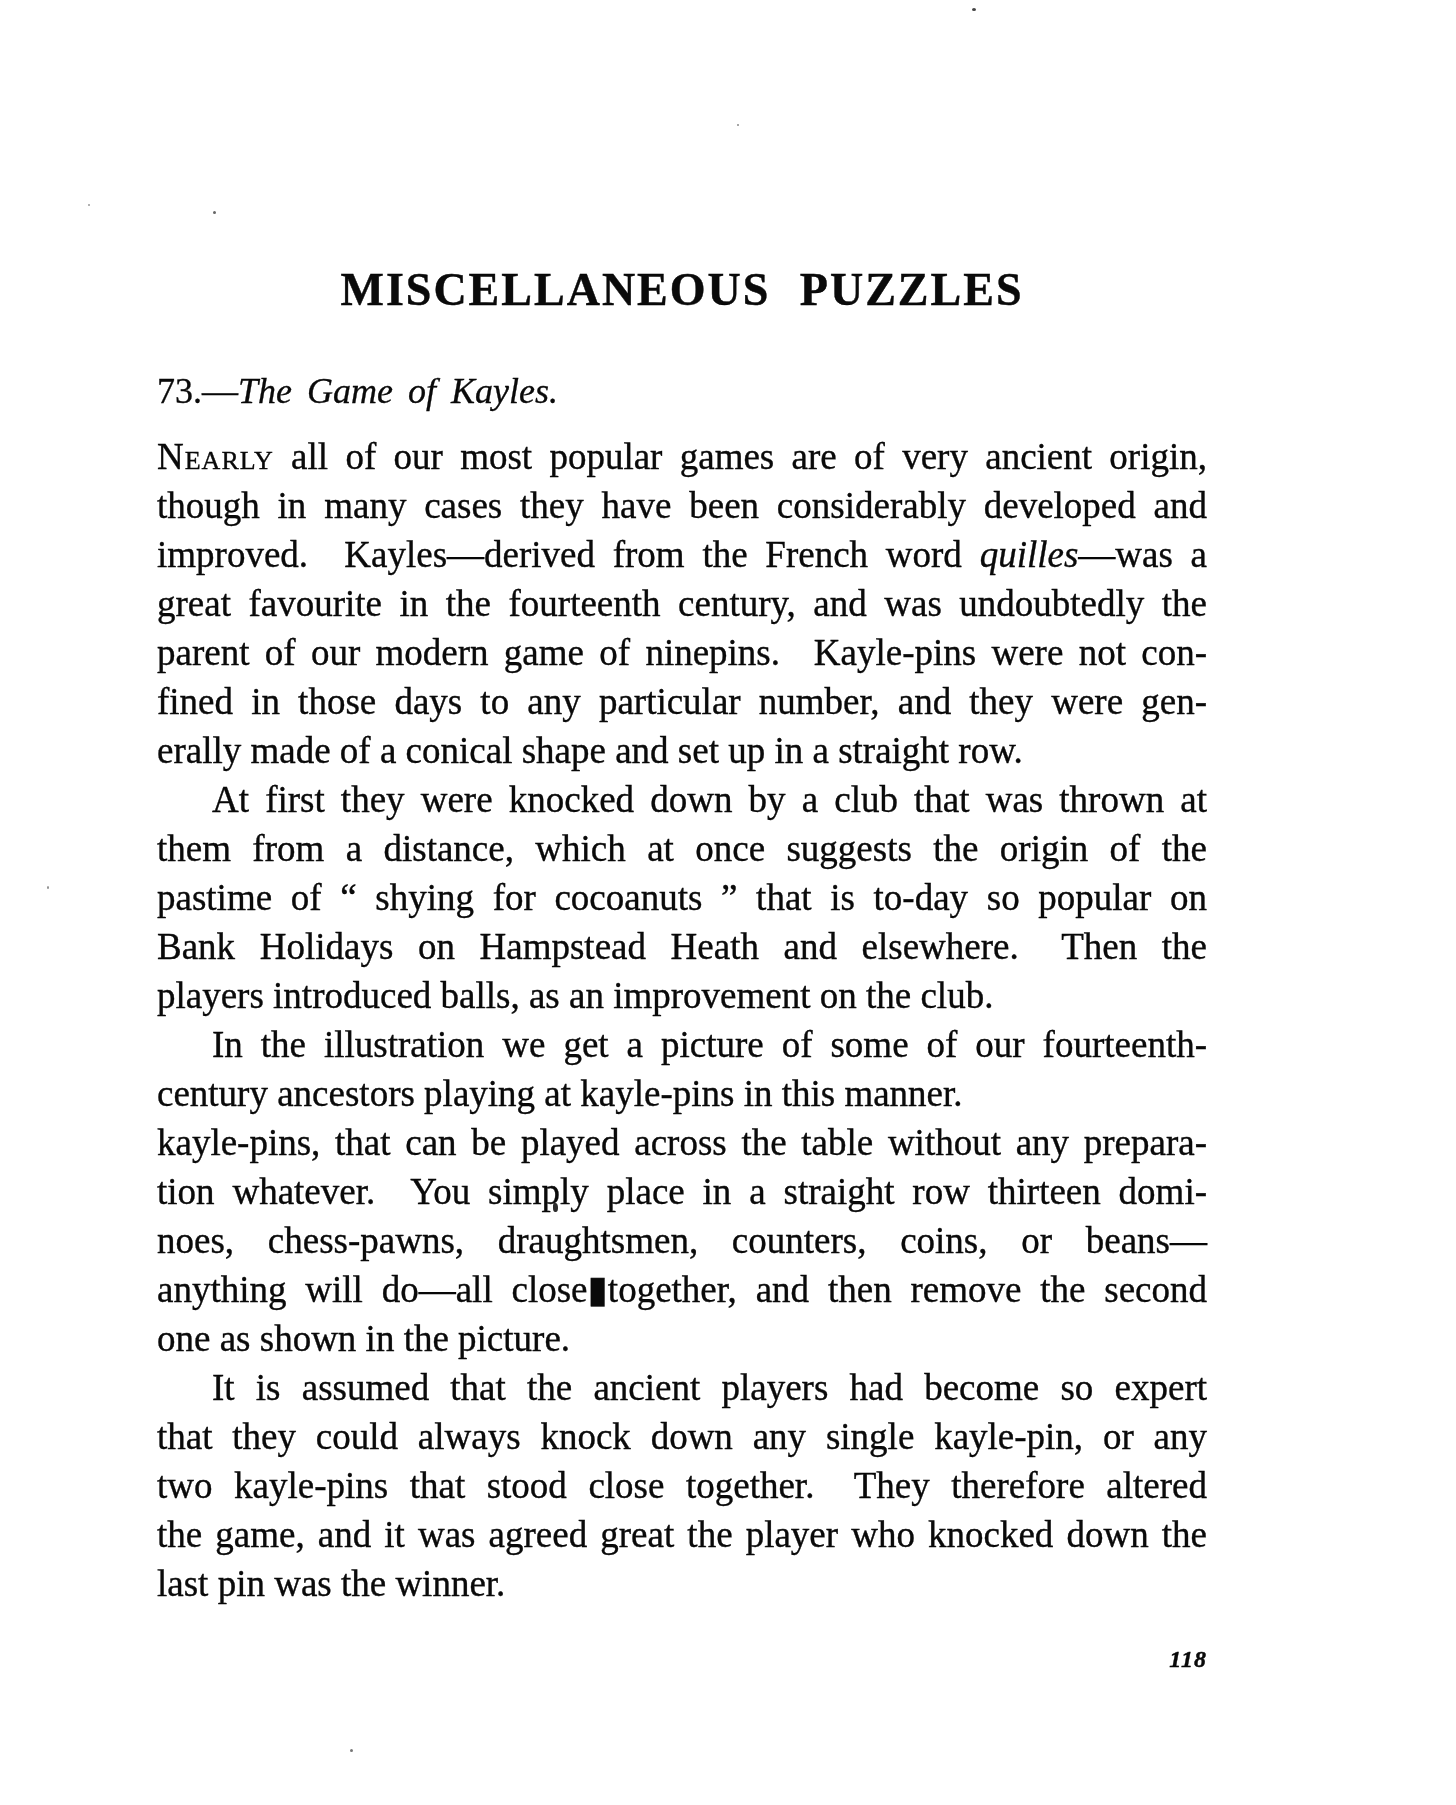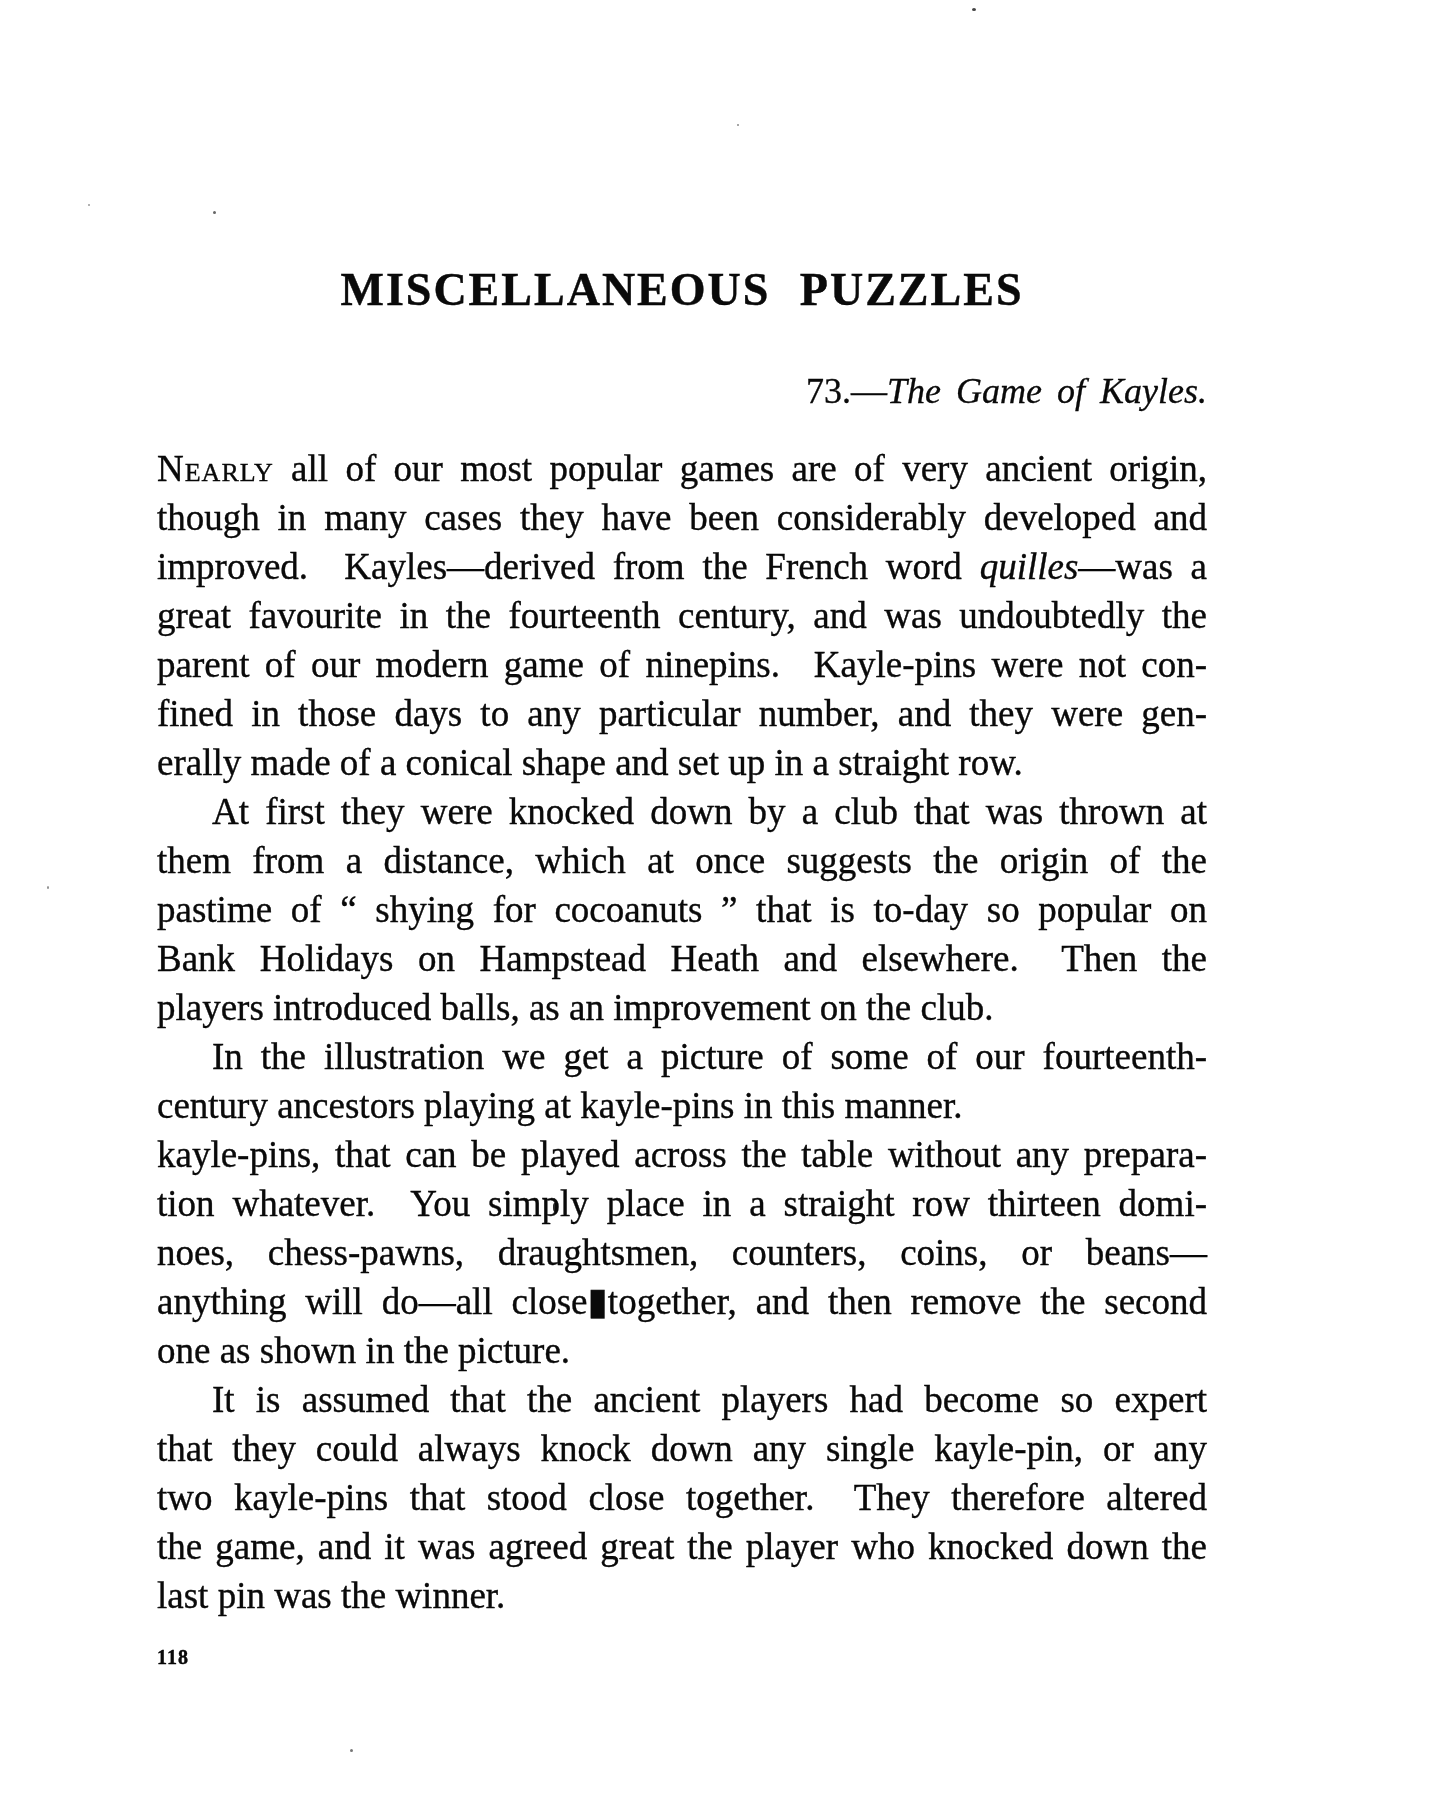--- a/index.html
+++ b/index.html
@@ -29,50 +29,51 @@
     line-height: 48px;
     text-align: center;
     letter-spacing: 2px;
     word-spacing: 16px;
     -webkit-text-stroke: 0.4px #000;
   }
   .subtitle {
     margin-top: 58px;
     font-size: 36px;
     line-height: 38px;
-    text-align: right;
+    text-align: left;
     word-spacing: 6px;
     -webkit-text-stroke: 0.3px #000;
   }
   .subtitle .it { font-style: italic; }
   .body {
-    margin-top: 34px;
+    margin-top: 22px;
     -webkit-text-stroke: 0.35px #000;
   }
   .line {
     font-size: 37px;
     line-height: 49px;
     text-align: justify;
     text-align-last: justify;
     text-justify: inter-word;
     white-space: normal;
   }
   .line.last { text-align-last: left; }
   .line.ind  { text-indent: 55px; }
   .lead { font-variant: small-caps; letter-spacing: 1px; }
   .it   { font-style: italic; }
   .pagenum {
     position: absolute;
     left: 157px;
     top: 1646px;
     width: 1050px;
-    text-align: left;
-    font-size: 20px;
+    text-align: right;
+    font-size: 24px;
     font-weight: bold;
     letter-spacing: 1px;
+    font-style: italic;
     -webkit-text-stroke: 0.4px #000;
   }
   
   .speck { position: absolute; border-radius: 50%; }
   .s1 { left: 972px; top: 8px;    width: 4px; height: 3px; background: #444; }
   .s2 { left: 213px; top: 211px;  width: 3px; height: 3px; background: #666; }
   .s3 { left: 88px;  top: 204px;  width: 2px; height: 2px; background: #999; }
   .s4 { left: 737px; top: 124px;  width: 2px; height: 2px; background: #8a8a8a; }
   .s5 { left: 553px; top: 1203px; width: 5px; height: 9px; background: #2c2c2c; border-radius: 40% 60% 50% 50%; }
   .s6 { left: 350px; top: 1749px; width: 3px; height: 3px; background: #777; }

